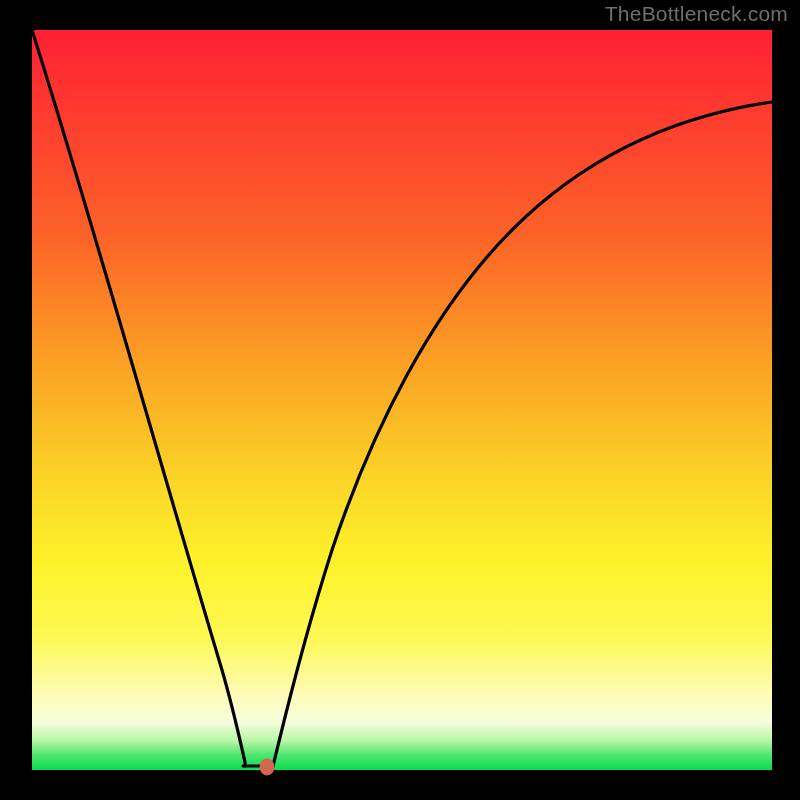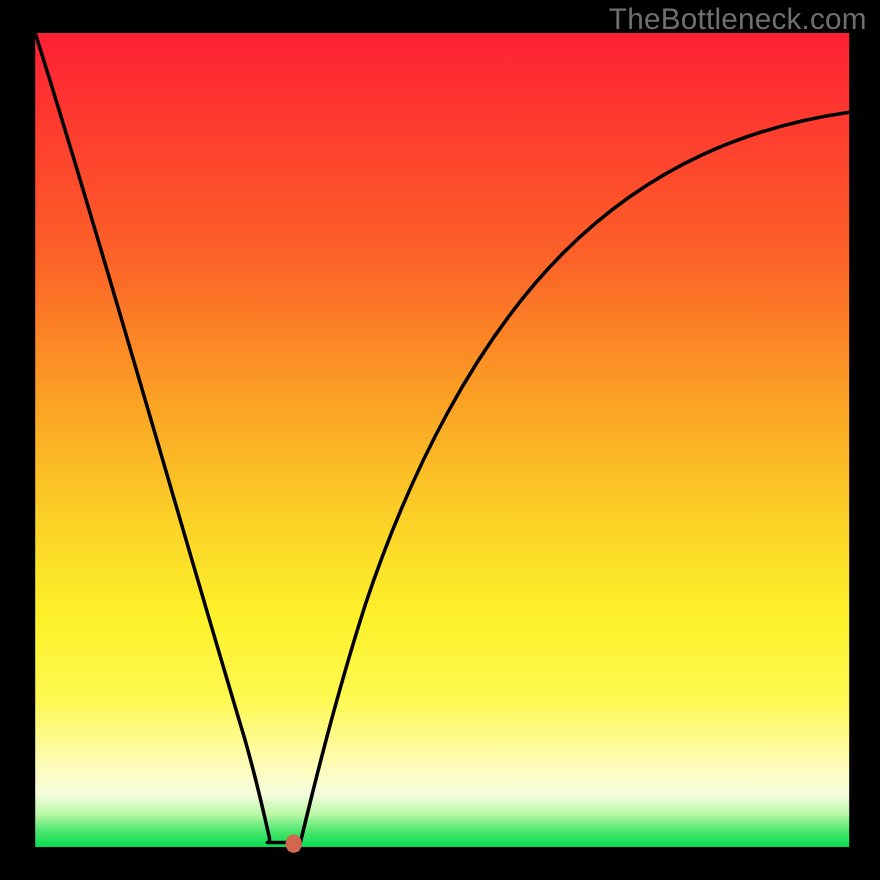--- a/index.html
+++ b/index.html
@@ -15,21 +15,21 @@
     position: relative;
     width: 800px;
     height: 800px;
     background: #000;
   }
   .watermark {
     position: absolute;
     top: 2px;
     right: 12px;
     color: #6f6f6f;
-    font-size: 27px;
+    font-size: 21px;
     font-weight: 500;
     letter-spacing: 0.2px;
     z-index: 5;
     user-select: none;
   }
   .plot-area {
     position: absolute;
     left: 32px;
     top: 30px;
     width: 740px;

